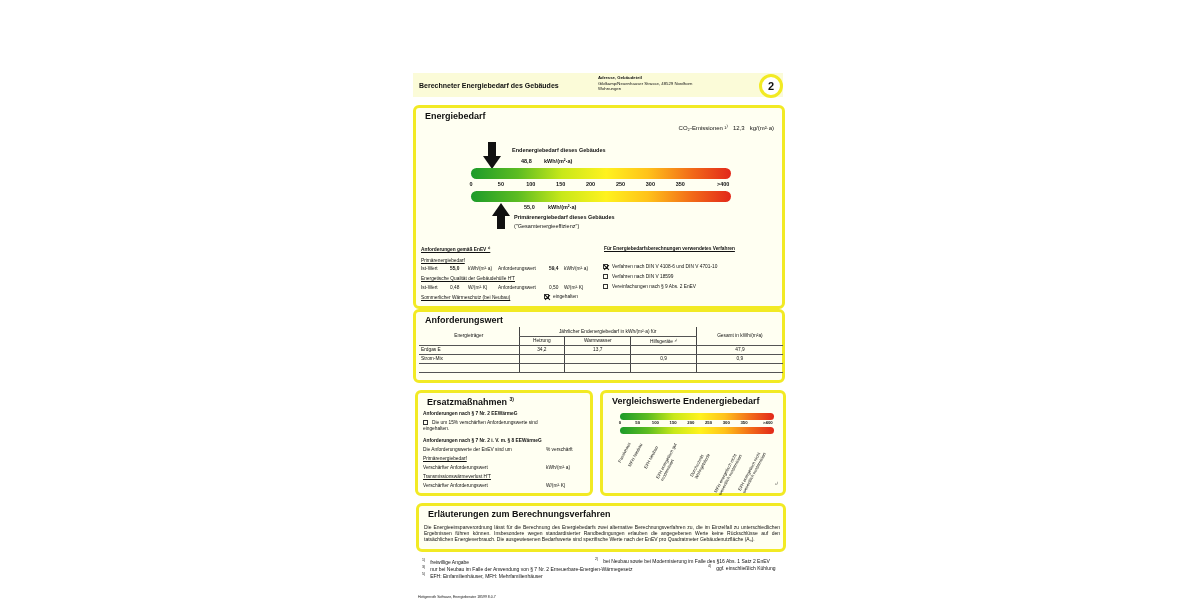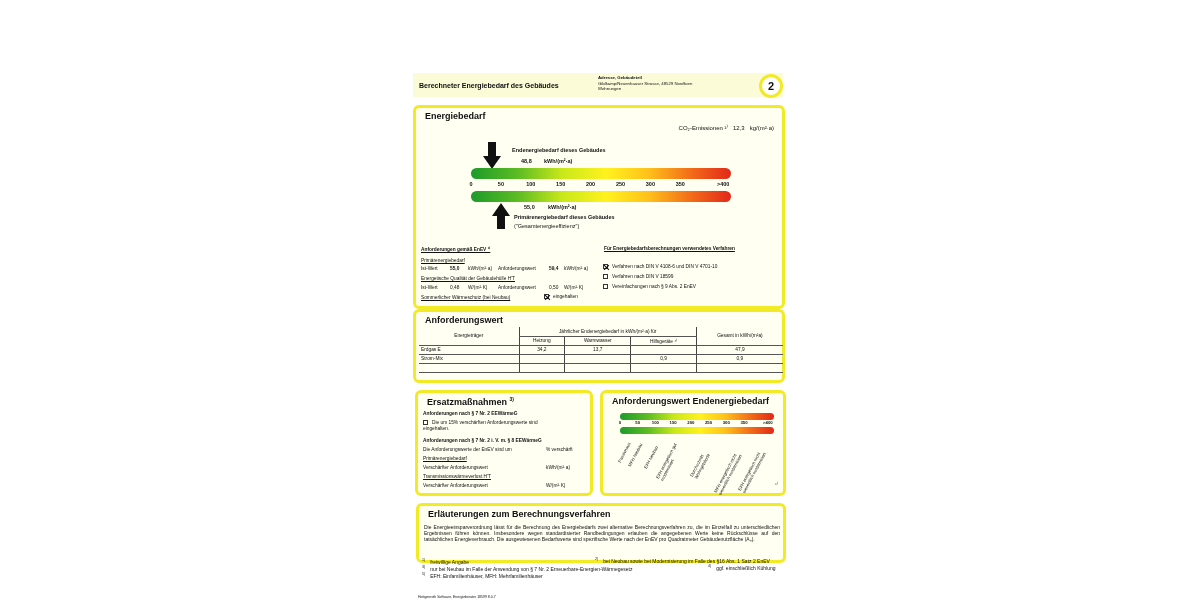--- a/index.html
+++ b/index.html
@@ -36,21 +36,21 @@
   .s2 { left: 3px; top: 309px; width: 372px; height: 74px; }
   table.ee { position: absolute; left: 3px; top: 15px; width: 364px; border-collapse: collapse; font-size: 4.8px; }
   table.ee td, table.ee th { border-bottom: 0.6px solid #555; padding: 1px 2px; font-weight: normal; text-align: center; height: 9px; }
   table.ee .vl { border-left: 0.8px solid #444; }
   table.ee td.left { text-align: left; }
   .s3 { left: 5px; top: 390px; width: 178px; height: 106px; }
   .s4 { left: 190px; top: 390px; width: 186px; height: 106px; }
   .s4 .scale { left: 17px; width: 154px; height: 7px; }
   .s4 .ticks { left: 17px; width: 154px; top: 27px; font-size: 4.3px; }
   .rot { position: absolute; font-size: 4.3px; transform-origin: left top; transform: rotate(-62deg); white-space: nowrap; line-height: 5px; }
-  .s5 { left: 6px; top: 503px; width: 370px; height: 60px; }
+  .s5 { left: 6px; top: 503px; width: 370px; height: 49px; }
   .s5 .sec-title { font-size: 9px; top: 3px; }
   .expl { position: absolute; left: 5px; top: 18px; width: 356px; font-size: 5px; line-height: 6.2px; text-align: justify; }
   .fn { position: absolute; font-size: 5px; }
   .fn sup { font-size: 3.5px; margin-right: 5px; }
 </style>
 </head>
 <body>
 
 <div class="page">
 
@@ -178,21 +178,21 @@
     <div class="small" style="left:128px;top:54px;">% verschärft</div>
     <div class="small u" style="left:5px;top:63px;">Primärenergiebedarf</div>
     <div class="small" style="left:5px;top:72px;">Verschärfter Anforderungswert</div>
     <div class="small" style="left:128px;top:72px;">kWh/(m²·a)</div>
     <div class="small u" style="left:5px;top:81px;">Transmissionswärmeverlust H'T</div>
     <div class="small" style="left:5px;top:90px;">Verschärfter Anforderungswert</div>
     <div class="small" style="left:128px;top:90px;">W/(m²·K)</div>
   </div>
 
   <div class="ybox s4">
-    <div class="sec-title">Anforderungswert Endenergiebedarf</div>
+    <div class="sec-title">Vergleichswerte Endenergiebedarf</div>
     <div class="scale" style="top:20px;"></div>
     <div class="ticks">
       <span style="left:0%">0</span>
       <span style="left:11.5%">50</span>
       <span style="left:23%">100</span>
       <span style="left:34.5%">150</span>
       <span style="left:46%">200</span>
       <span style="left:57.5%">250</span>
       <span style="left:69%">300</span>
       <span style="left:80.5%">350</span>

